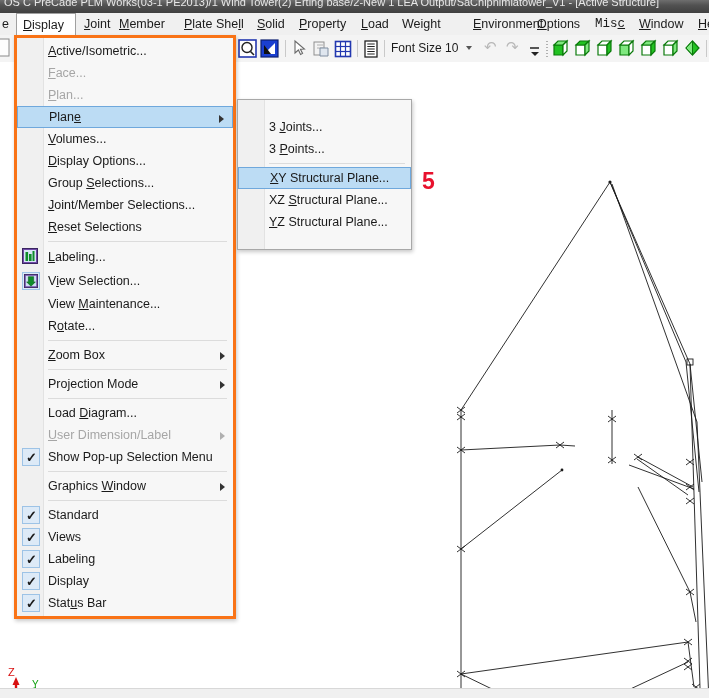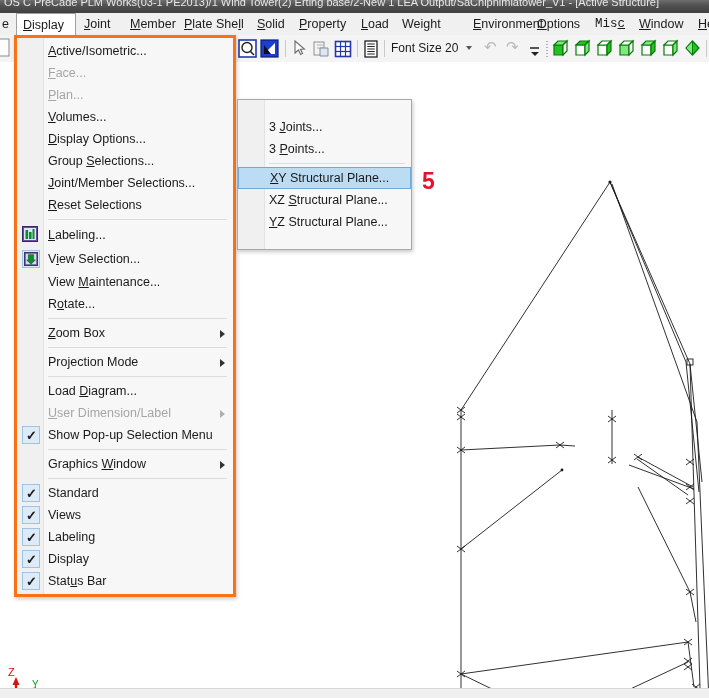--- a/index.html
+++ b/index.html
@@ -142,21 +142,21 @@
 <div id="app">
 
   <div class="titlebar">
     <div class="ttext">OS C PreCade PLM Works(03-1 PE2013)/1 Wind Tower(2) Erting base/2-New 1 LEA Output/SaChipnimiatower_V1 - [Active Structure]</div>
   </div>
 
   <div class="menubar">
     <div class="menu-item" style="left:0px;width:16px;padding:0 2px;">e</div>
     <div class="menu-item open" style="left:16px;width:60px;"><u>D</u>isplay</div>
     <div class="menu-item" style="left:78px;"><u>J</u>oint</div>
-    <div class="menu-item" style="left:113px;margin-left:11px;"><u>M</u>ember</div>
+    <div class="menu-item" style="left:113px;"><u>M</u>ember</div>
     <div class="menu-item" style="left:166px;margin-left:12px;"><u>P</u>late</div>
     <div class="menu-item" style="left:210px;">She<u>l</u>l</div>
     <div class="menu-item" style="left:251px;"><u>S</u>olid</div>
     <div class="menu-item" style="left:293px;"><u>P</u>roperty</div>
     <div class="menu-item" style="left:355px;"><u>L</u>oad</div>
     <div class="menu-item" style="left:396px;">Wei<u>g</u>ht</div>
     <div class="menu-item" style="left:467px;"><u>E</u>nvironment</div>
     <div class="menu-item" style="left:531px;"><u>O</u>ptions</div>
     <div class="menu-item" style="left:589px;font-family:Liberation Mono, monospace;">Mis<u>c</u></div>
     <div class="menu-item" style="left:633px;"><u>W</u>indow</div>
@@ -210,21 +210,21 @@
     </div>
     <div class="tbsep" style="left:357px;"></div>
     <div class="tb" style="left:363px;">
       <svg width="16" height="20" viewBox="0 0 16 20">
         <rect x="2" y="2" width="12" height="16" fill="#ffffff" stroke="#222" stroke-width="1.3"></rect>
         <path d="M4.3 5 H11.7 M4.3 7.5 H11.7 M4.3 10 H11.7 M4.3 12.5 H11.7 M4.3 15 H11.7" stroke="#222" stroke-width="1.1"></path>
       </svg>
     </div>
     <div class="tbsep" style="left:384px;"></div>
 
-    <div class="fontsize-label" style="left:391px;">Font Size 20</div>
+    <div class="fontsize-label" style="left:391px;">Font Size 10</div>
     <div class="fontsize-arrow" style="left:466px;"></div>
 
     <div class="undo-glyph" style="left:484px;">↶</div>
     <div class="undo-glyph" style="left:506px;">↷</div>
 
     <div class="handle" style="left:530px;"></div>
     <div class="dotted" style="left:546px;"></div>
 
     <div class="tb" style="left:552px;">
       <svg width="18" height="20" viewBox="0 0 18 20">
@@ -374,20 +374,24 @@
 
     <div class="dd-row">
       <u class="ul">A</u>ctive/Isometric...
     </div>
     <div class="dd-row disabled">
       <u class="ul">F</u>ace...
     </div>
     <div class="dd-row disabled">
       <u class="ul">P</u>lan...
     </div>
+    <div class="dd-row hl">
+      Plan<u class="ul">e</u>
+      <span class="arrow"></span>
+    </div>
     <div class="dd-row">
       <u class="ul">V</u>olumes...
     </div>
     <div class="dd-row">
       <u class="ul">D</u>isplay Options...
     </div>
     <div class="dd-row">
       Group <u class="ul">S</u>elections...
     </div>
     <div class="dd-row">

